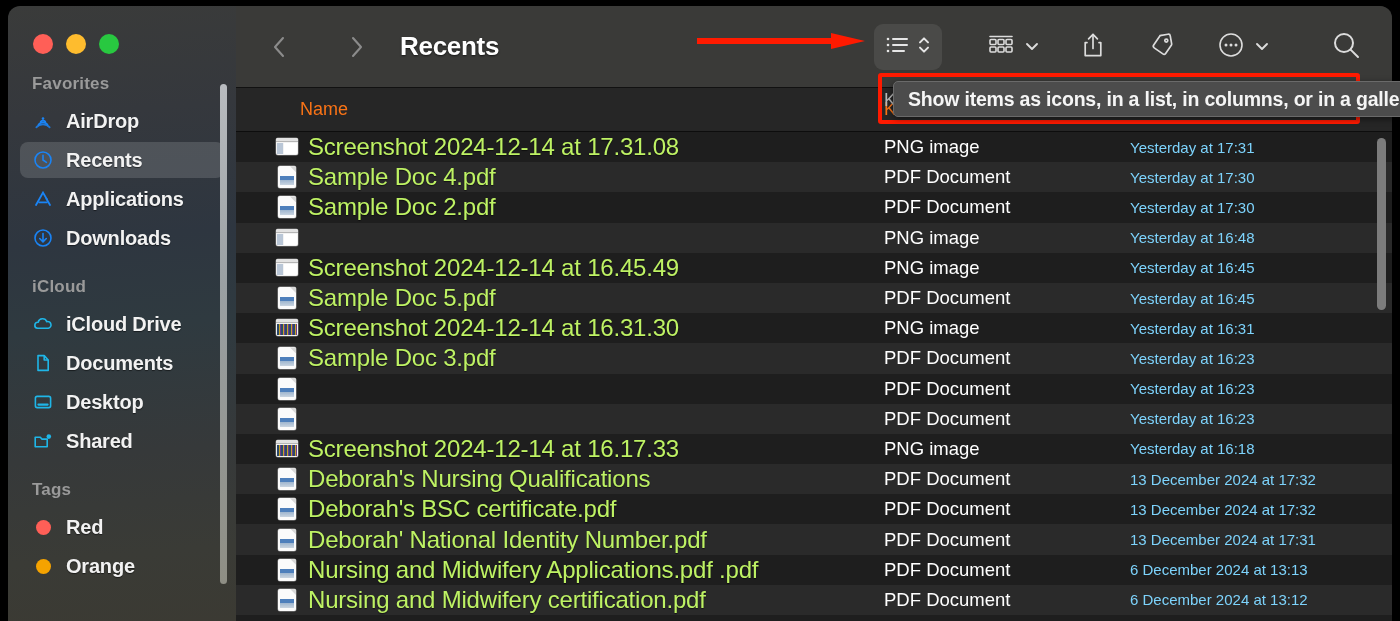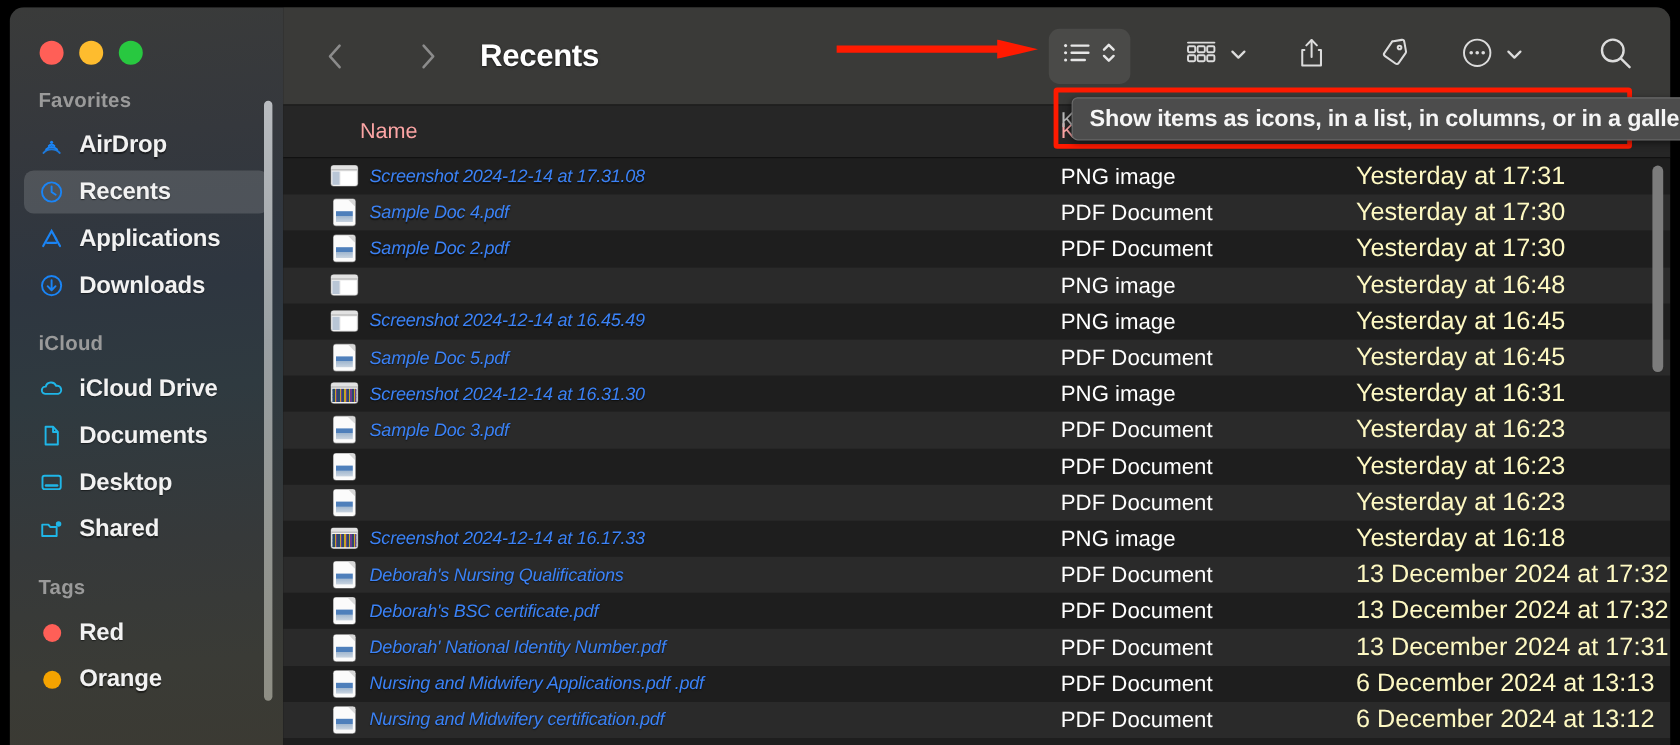--- a/index.html
+++ b/index.html
@@ -51,34 +51,34 @@
 
   .tb-right { margin-left:auto; display:flex; align-items:center; padding-right:30px; gap:0px; }
   .tb-btn { display:flex; align-items:center; justify-content:center; height:46px; }
   .view-btn { width:68px; background:#4a4a48; border-radius:9px; gap:6px; margin-right:44px; }
   .tb-gap { width:40px; }
   .chev-sm { margin-left:8px; }
 
   
   .col-head { height:44px; flex:0 0 44px; background:#262626; display:flex; align-items:center;
               border-bottom:1px solid #0d0d0d; position:relative; }
-  .ch { color:#fca5a5; font-size:18px; font-weight:400; }
+  .ch { color:#f97316; font-size:18px; font-weight:400; }
   .ch-name { margin-left:64px; }
   .ch-kind { position:absolute; left:648px; }
   .ch-date { position:absolute; left:894px; }
 
   
   .list { flex:1; position:relative; overflow:hidden; background:#1e1e1e; }
   .row { height:30.2px; display:flex; align-items:center; position:relative; }
   .row.alt { background:#2a2a2a; }
   .row .nm { display:flex; align-items:center; gap:10px; margin-left:40px; width:608px; }
-  .fname { color:#3b82f6; font-size:15px; font-weight:500; letter-spacing:-.2px;
-           white-space:nowrap; text-shadow:0 1px 1px rgba(0,0,0,.55);font-style:italic; }
+  .fname { color:#bef264; font-size:24px; font-weight:500; letter-spacing:-.2px;
+           white-space:nowrap; text-shadow:0 1px 1px rgba(0,0,0,.55); }
   .kind { color:#ffffff; font-size:18.5px; width:246px; }
-  .date { color:#fef9c3; font-size:21px; }
+  .date { color:#7dd3fc; font-size:15px; }
 
   
   .ficon { width:22px; height:22px; flex:0 0 22px; position:relative; }
   .ico-pdf { background:#fbfbfb; border-radius:2px; width:18px; height:22px; margin-left:2px;
              box-shadow:0 0 0 .5px #8e8e8e; position:relative; overflow:hidden; }
   .ico-pdf::before { content:""; position:absolute; right:0; top:0; width:6px; height:6px;
                      background:#d8d8d8; clip-path:polygon(0 0,100% 100%,100% 0); }
   .ico-pdf::after { content:""; position:absolute; left:2px; bottom:3px; right:2px; height:9px;
                     background:linear-gradient(180deg,#4e7fbb 0%,#4e7fbb 45%,#9fb6cf 46%,#c9d4e0 100%); }
   .ico-png { width:22px; height:17px; background:#f2f2f2; border-radius:2px; margin-top:2px;

